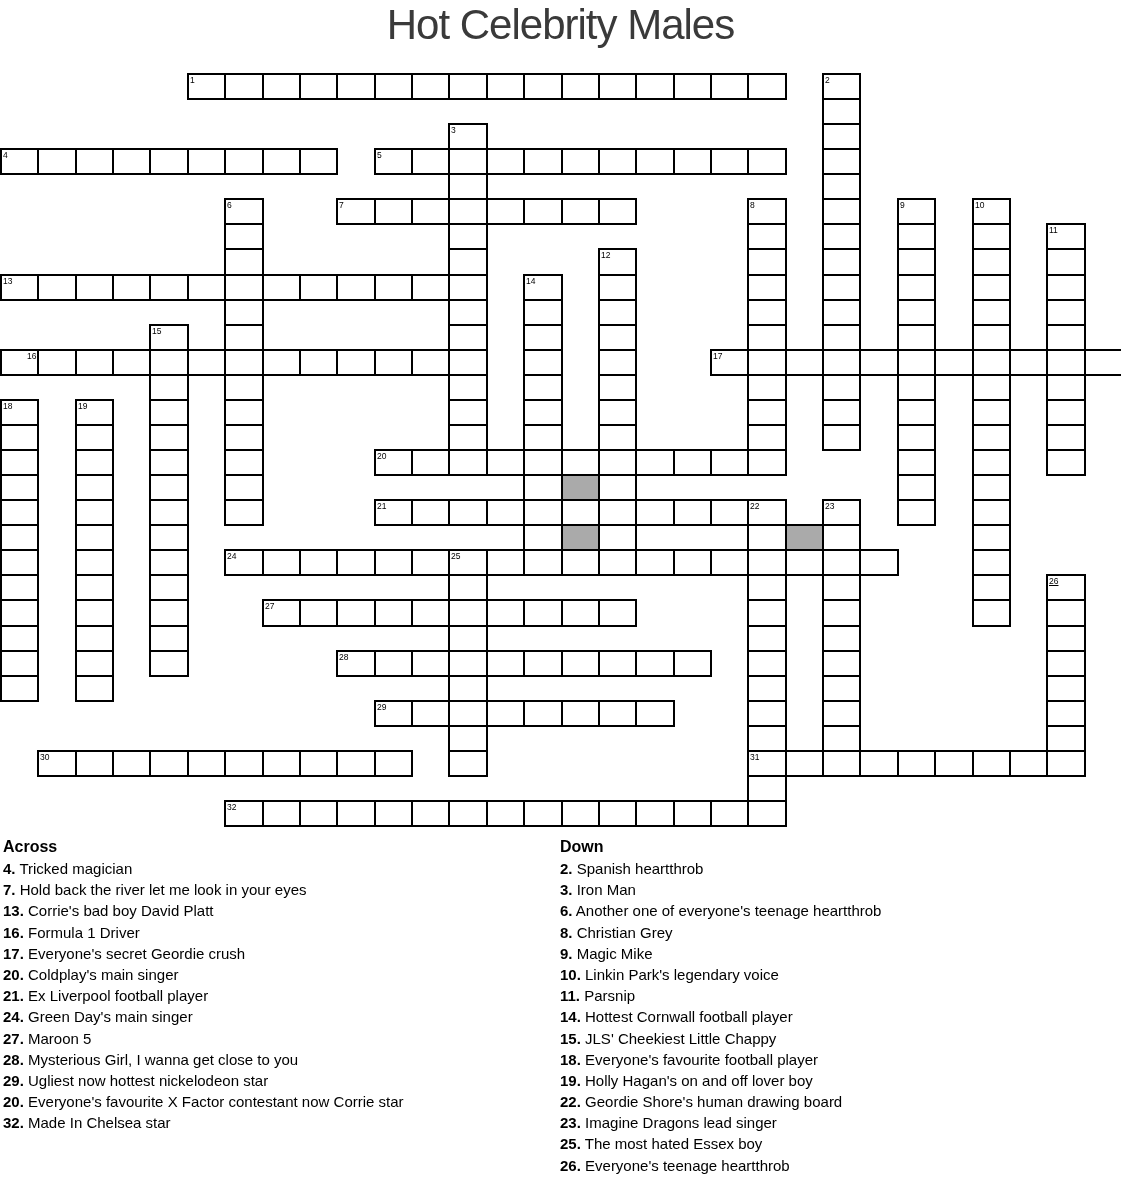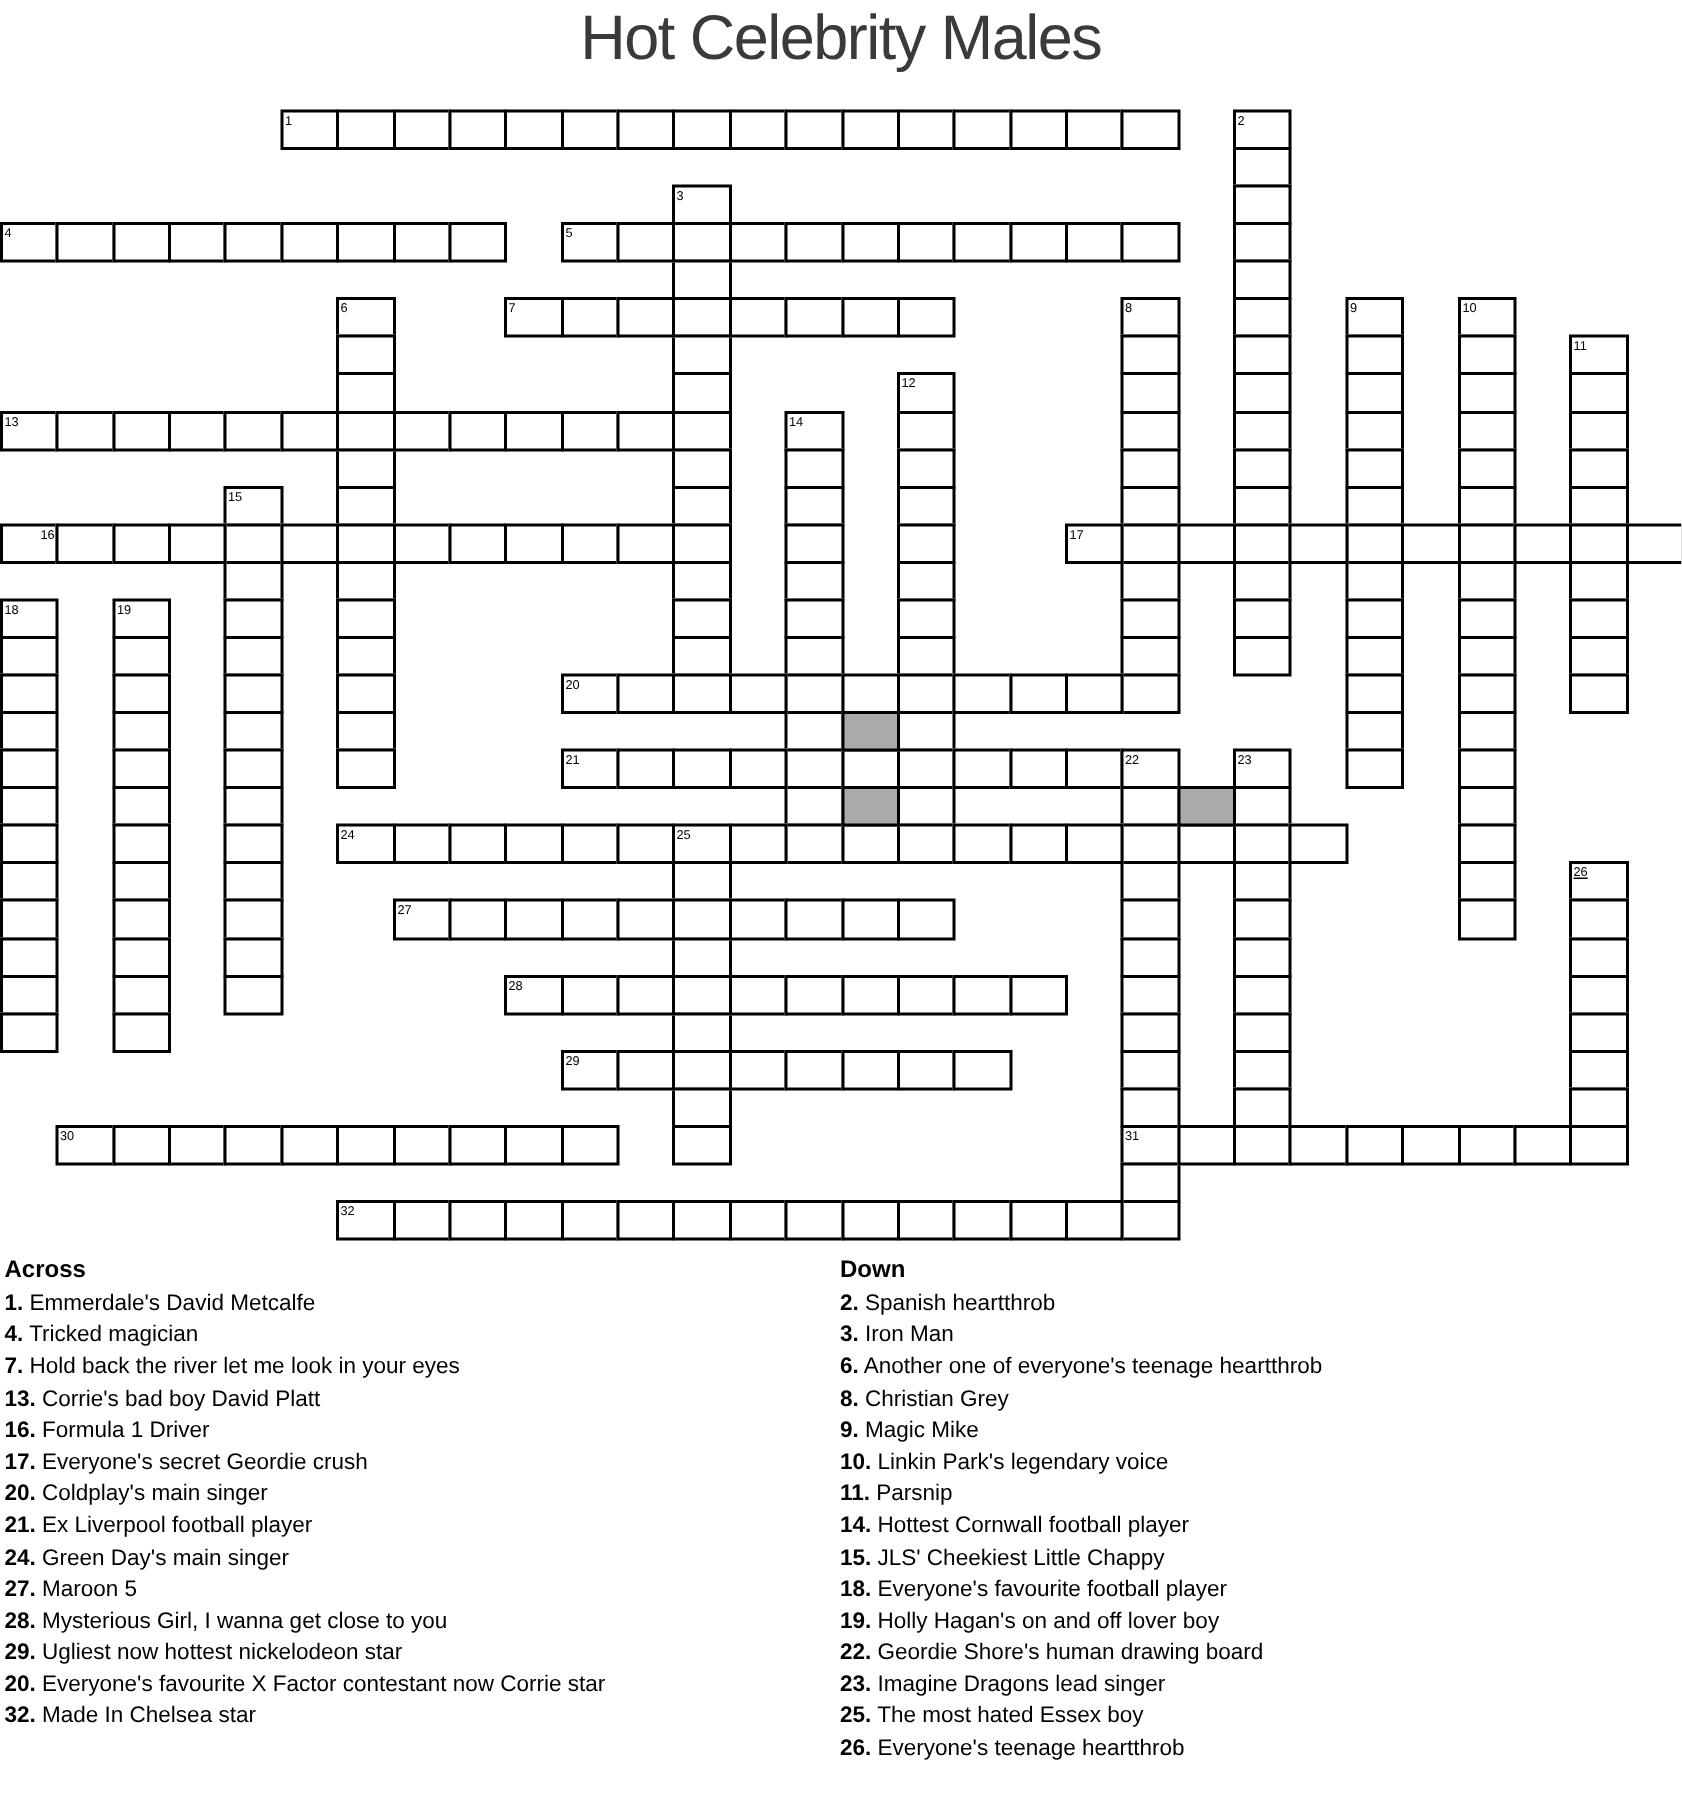--- a/index.html
+++ b/index.html
@@ -405,21 +405,20 @@
       <div class="gnum" style="left: 265px; top: 602px;">27</div>
       <div class="gnum" style="left: 339px; top: 653px;">28</div>
       <div class="gnum" style="left: 377px; top: 703px;">29</div>
       <div class="gnum" style="left: 40px; top: 753px;">30</div>
       <div class="gnum" style="left: 750px; top: 753px;">31</div>
       <div class="gnum" style="left: 227px; top: 803px;">32</div>
     </div>
   <div id="across-col" class="clues">
     <div class="clue-header">Across</div>
     <div id="across-list">
-        <div class="clue"><b>1.</b> <span>Emmerdale's David Metcalfe</span></div>
         <div class="clue"><b>4.</b> <span>Tricked magician</span></div>
         <div class="clue"><b>7.</b> <span>Hold back the river let me look in your eyes</span></div>
         <div class="clue"><b>13.</b> <span>Corrie's bad boy David Platt</span></div>
         <div class="clue"><b>16.</b> <span>Formula 1 Driver</span></div>
         <div class="clue"><b>17.</b> <span>Everyone's secret Geordie crush</span></div>
         <div class="clue"><b>20.</b> <span>Coldplay's main singer</span></div>
         <div class="clue"><b>21.</b> <span>Ex Liverpool football player</span></div>
         <div class="clue"><b>24.</b> <span>Green Day's main singer</span></div>
         <div class="clue"><b>27.</b> <span>Maroon 5</span></div>
         <div class="clue"><b>28.</b> <span>Mysterious Girl, I wanna get close to you</span></div>

